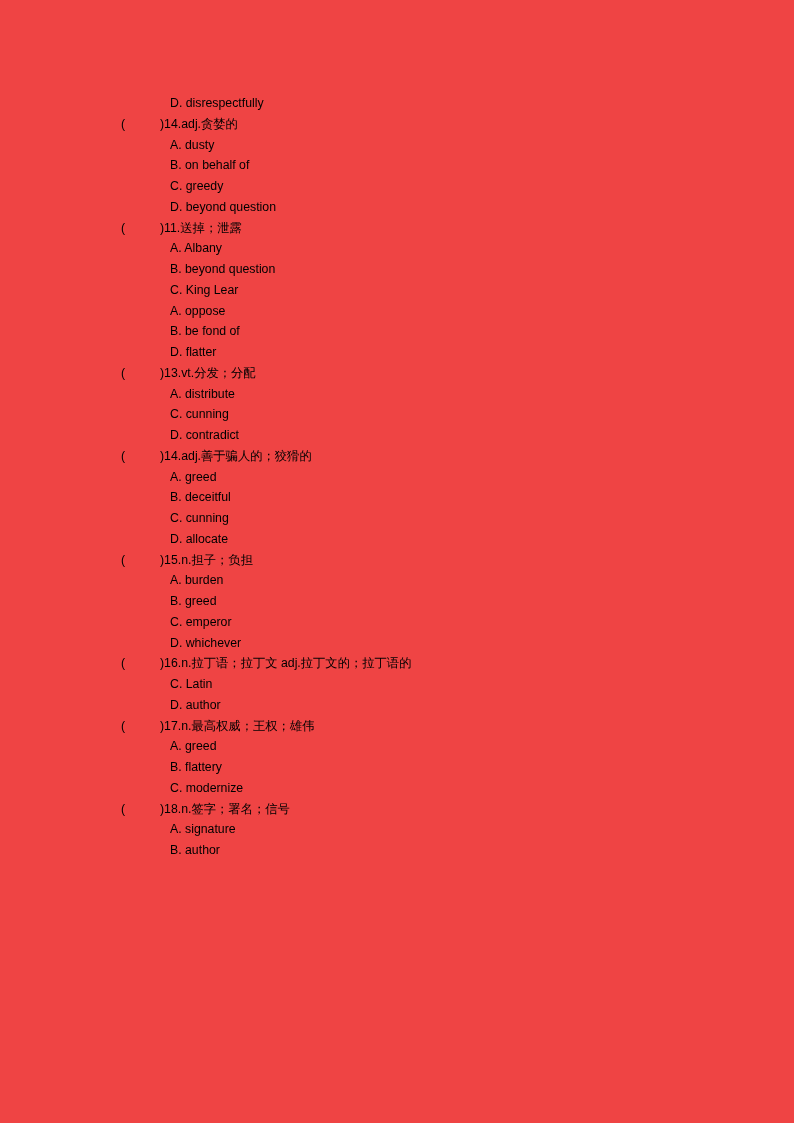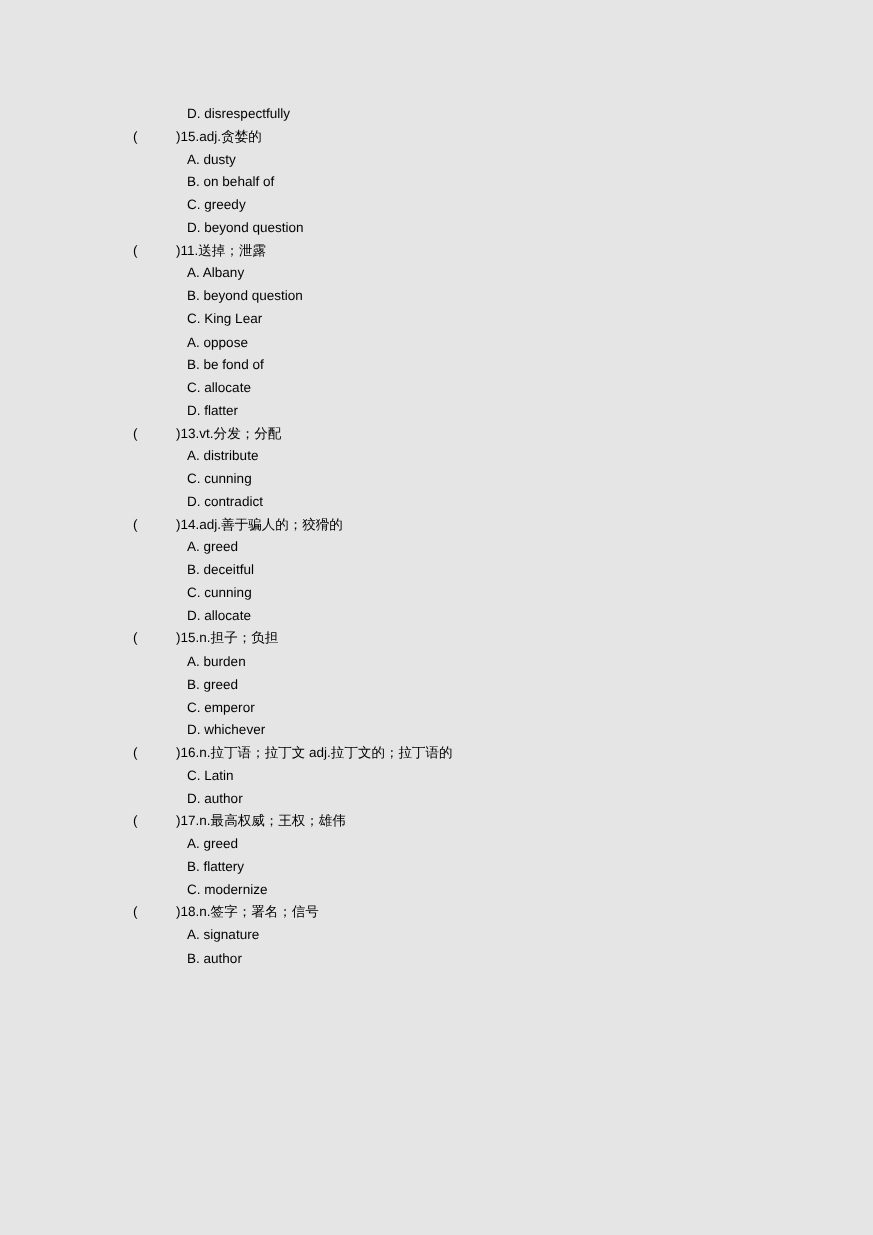--- a/index.html
+++ b/index.html
@@ -16,21 +16,21 @@
     color: #000000;
     -webkit-font-smoothing: antialiased;
   }
 
   .page {
     position: absolute;
     top: 0;
     left: 0;
     width: 794px;
     height: 1123px;
-    background: #e5e5e5;
+    background: #ef4444;
     overflow: hidden;
   }
 
   
   .content {
     position: absolute;
     left: 121px;
     top: 93px;
     width: 600px;
   }
@@ -65,32 +65,31 @@
 </style>
 </head>
 <body>
 
 <div class="page">
   <div class="content">
 
     <div class="line option">D. disrespectfully</div>
 
     <div id="questions-root">
-        <div class="line stem"><span class="paren-open">(</span><span class="paren-close">)</span><span class="qtext">15.adj.贪婪的</span></div>
+        <div class="line stem"><span class="paren-open">(</span><span class="paren-close">)</span><span class="qtext">14.adj.贪婪的</span></div>
         <div class="line option">A. dusty</div>
         <div class="line option">B. on behalf of</div>
         <div class="line option">C. greedy</div>
         <div class="line option">D. beyond question</div>
         <div class="line stem"><span class="paren-open">(</span><span class="paren-close">)</span><span class="qtext">11.送掉；泄露</span></div>
         <div class="line option">A. Albany</div>
         <div class="line option">B. beyond question</div>
         <div class="line option">C. King Lear</div>
         <div class="line option">A. oppose</div>
         <div class="line option">B. be fond of</div>
-        <div class="line option">C. allocate</div>
         <div class="line option">D. flatter</div>
         <div class="line stem"><span class="paren-open">(</span><span class="paren-close">)</span><span class="qtext">13.vt.分发；分配</span></div>
         <div class="line option">A. distribute</div>
         <div class="line option">C. cunning</div>
         <div class="line option">D. contradict</div>
         <div class="line stem"><span class="paren-open">(</span><span class="paren-close">)</span><span class="qtext">14.adj.善于骗人的；狡猾的</span></div>
         <div class="line option">A. greed</div>
         <div class="line option">B. deceitful</div>
         <div class="line option">C. cunning</div>
         <div class="line option">D. allocate</div>

